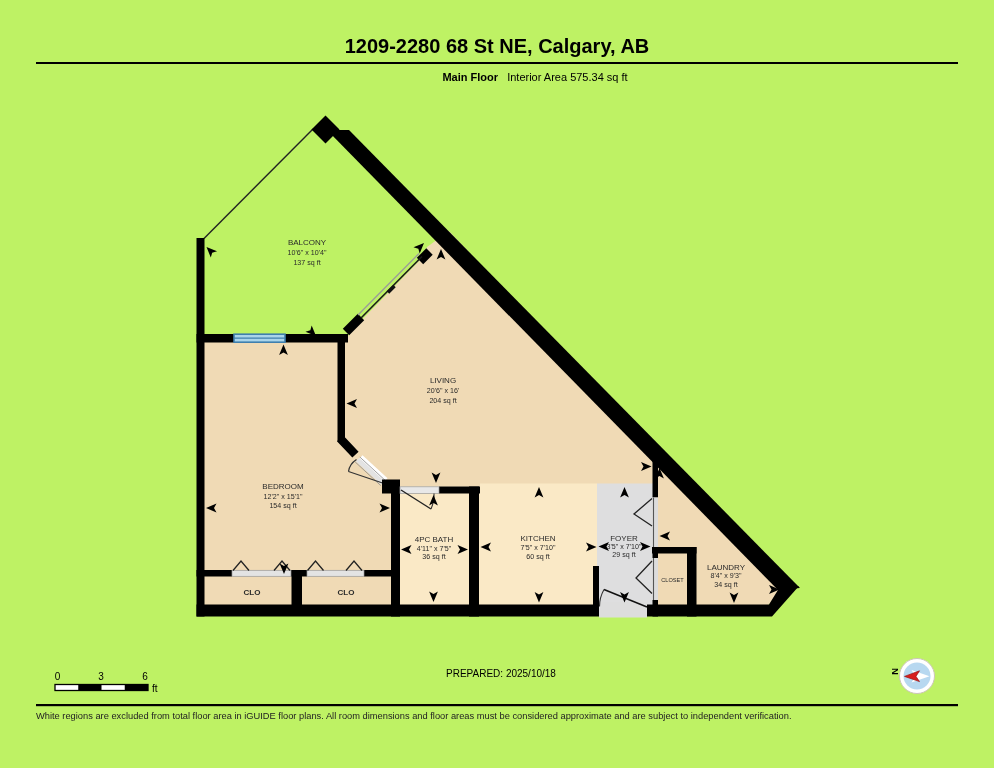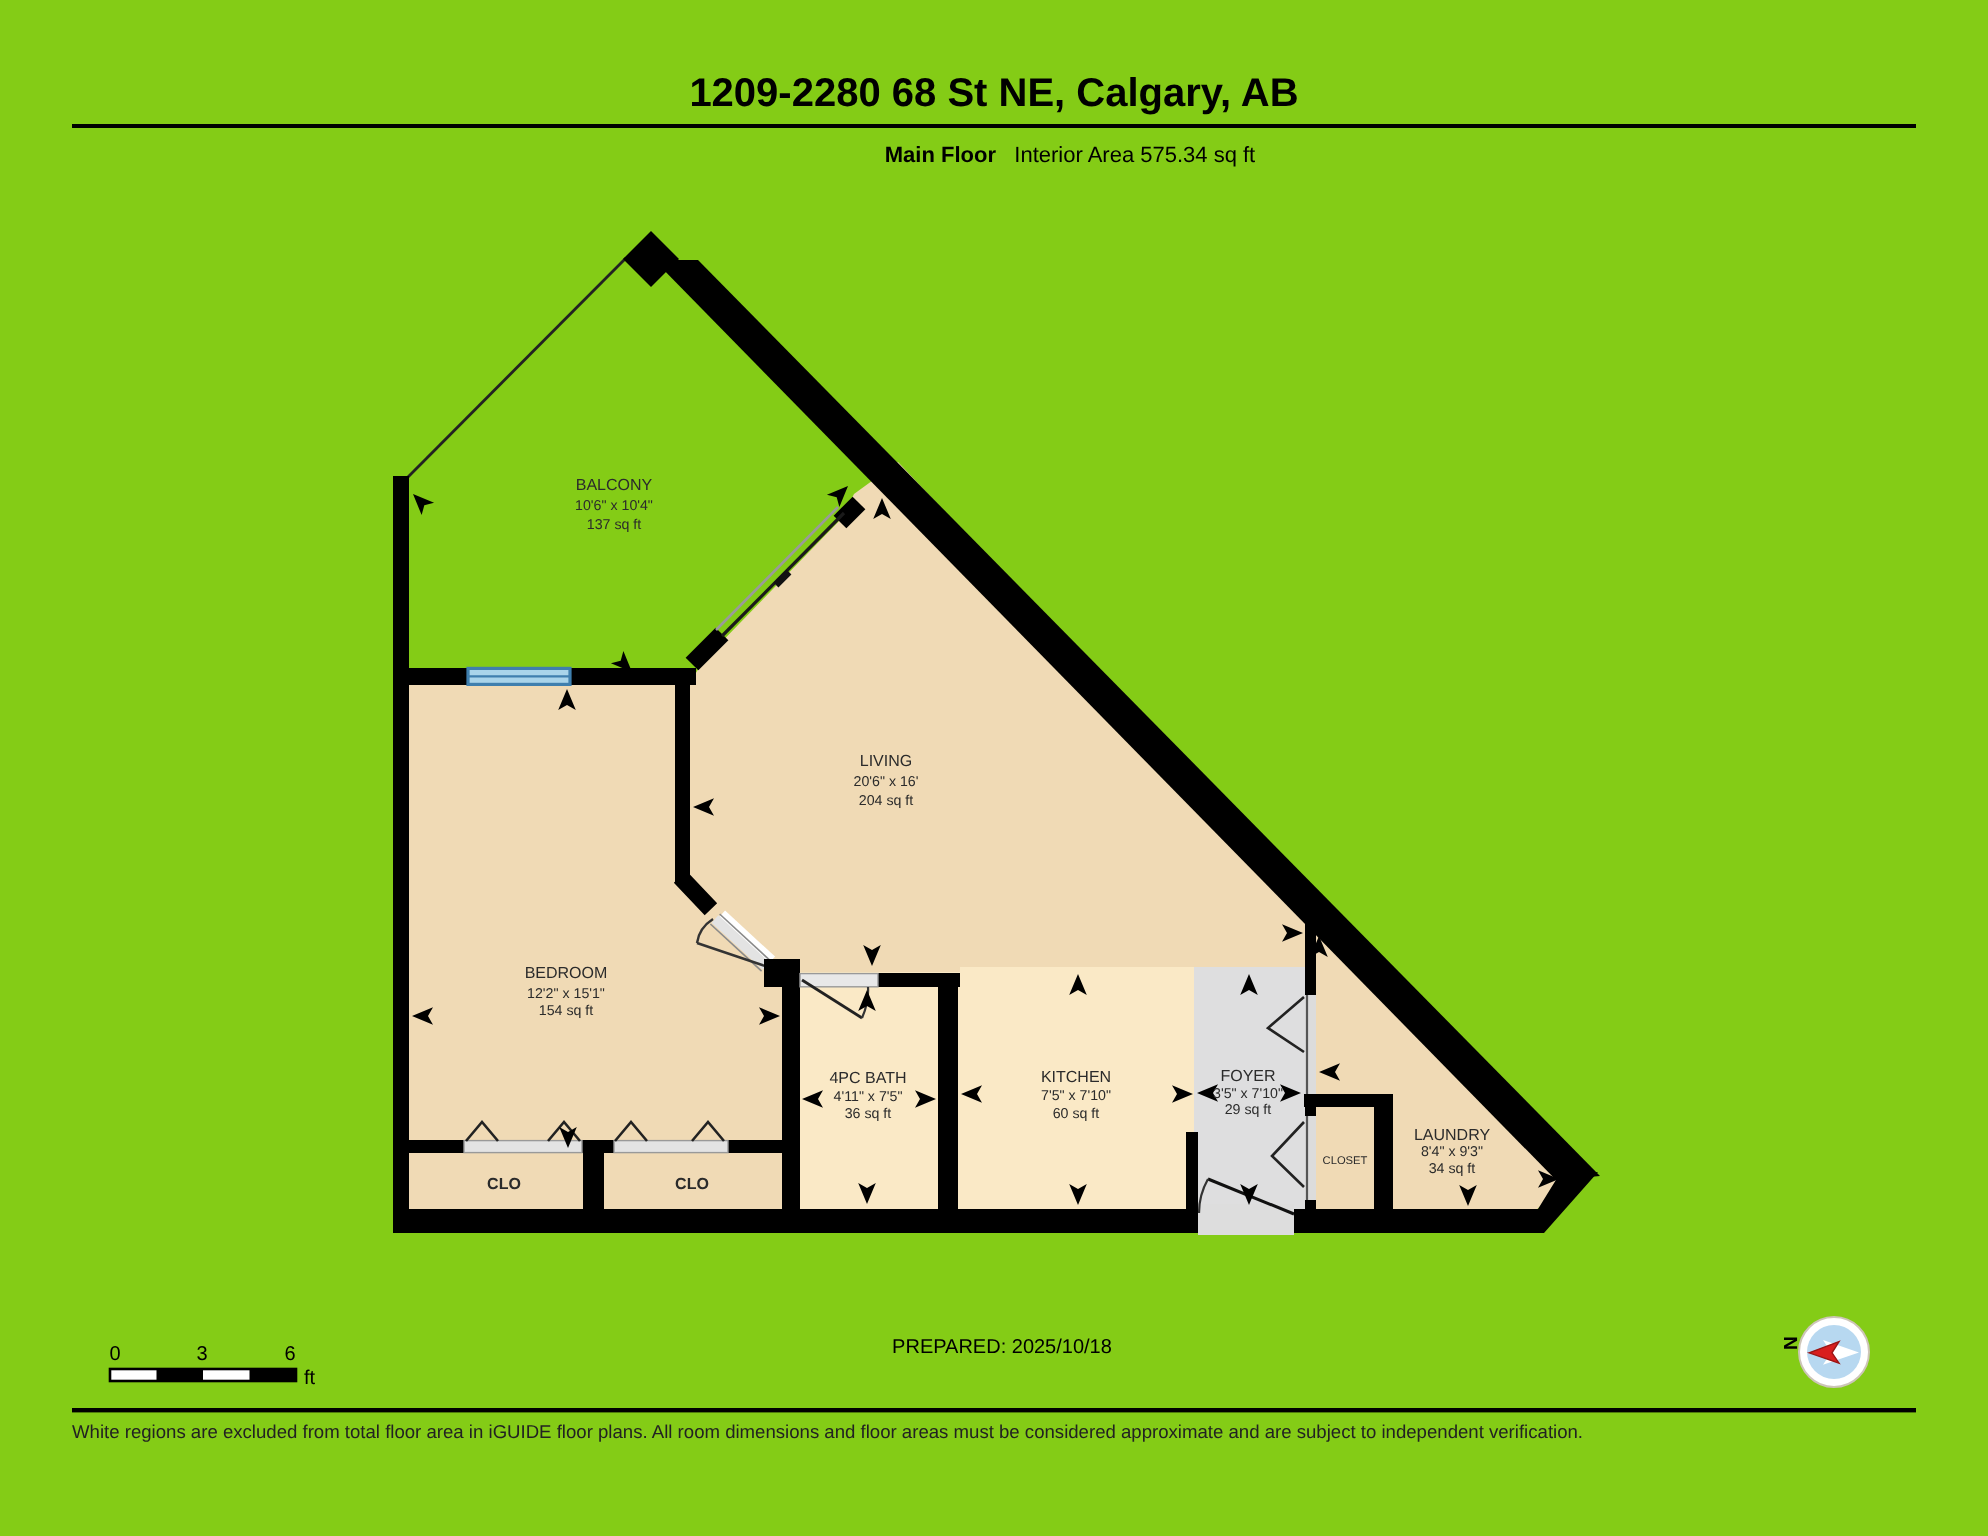--- a/index.html
+++ b/index.html
@@ -1,16 +1,16 @@
 <!DOCTYPE html>
 <html><head>
 <meta charset="utf-8">
 <style>
   html,body{margin:0;padding:0;background:#ffffff;}
-  #page{position:relative;width:994px;height:768px;background:#84cc16;overflow:hidden;
+  #page{position:relative;width:994px;height:768px;background:#bef264;overflow:hidden;
         font-family:"Liberation Sans", sans-serif;}
   svg{position:absolute;left:0;top:0;}
 </style>
 </head>
 <body>
 <div id="page">
 <svg width="994" height="768" viewBox="0 0 994 768">
 
   <g>
     <text x="497" y="53" font-size="20" font-weight="bold" fill="#000" text-anchor="middle">1209-2280 68 St NE, Calgary, AB</text>

